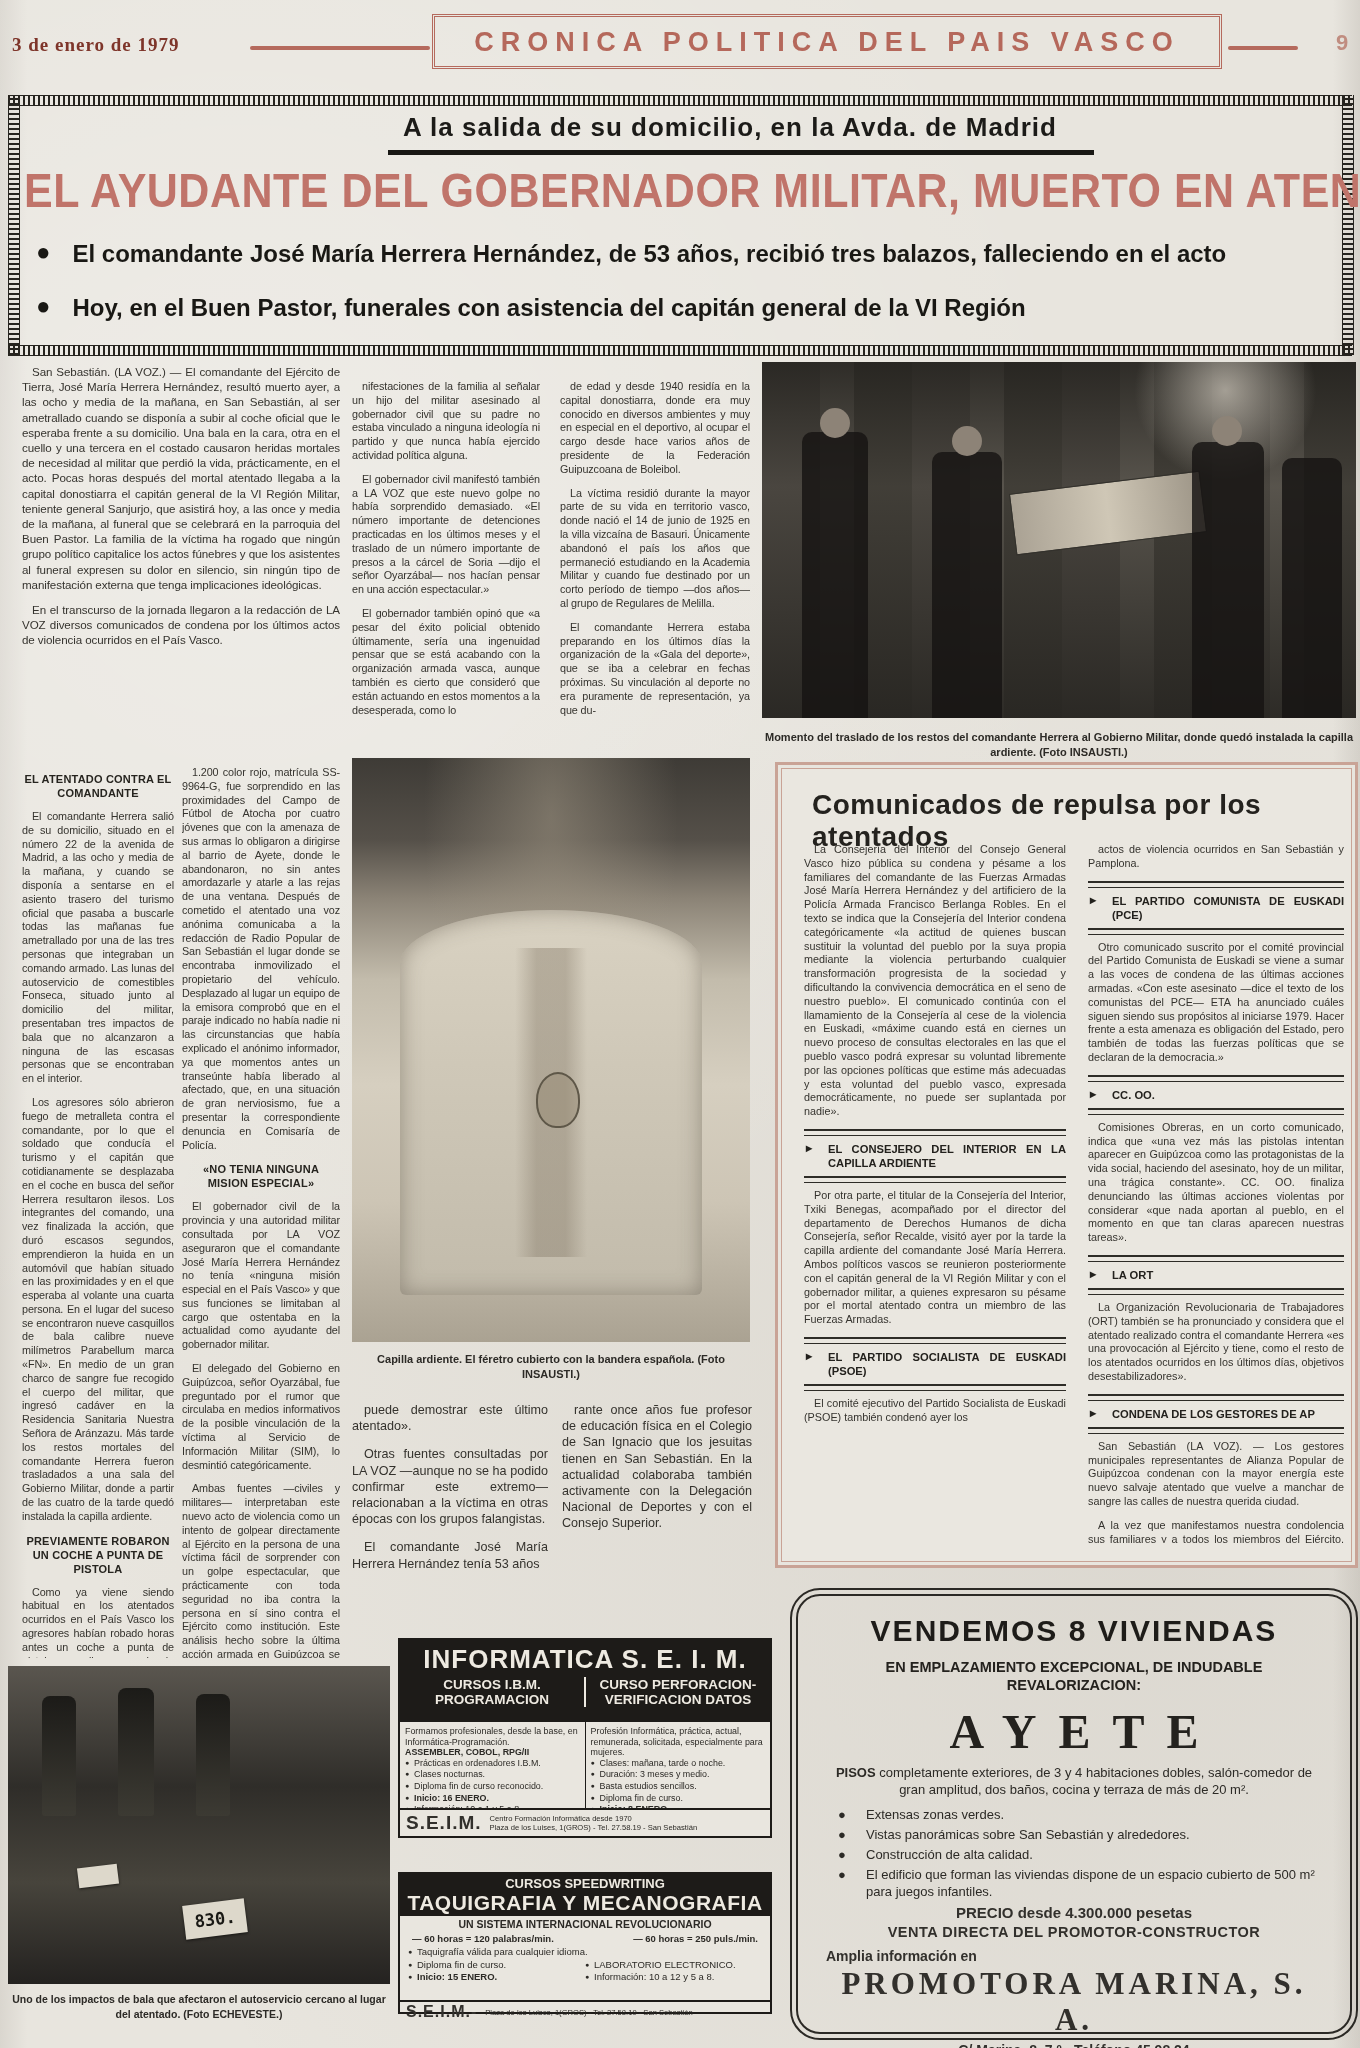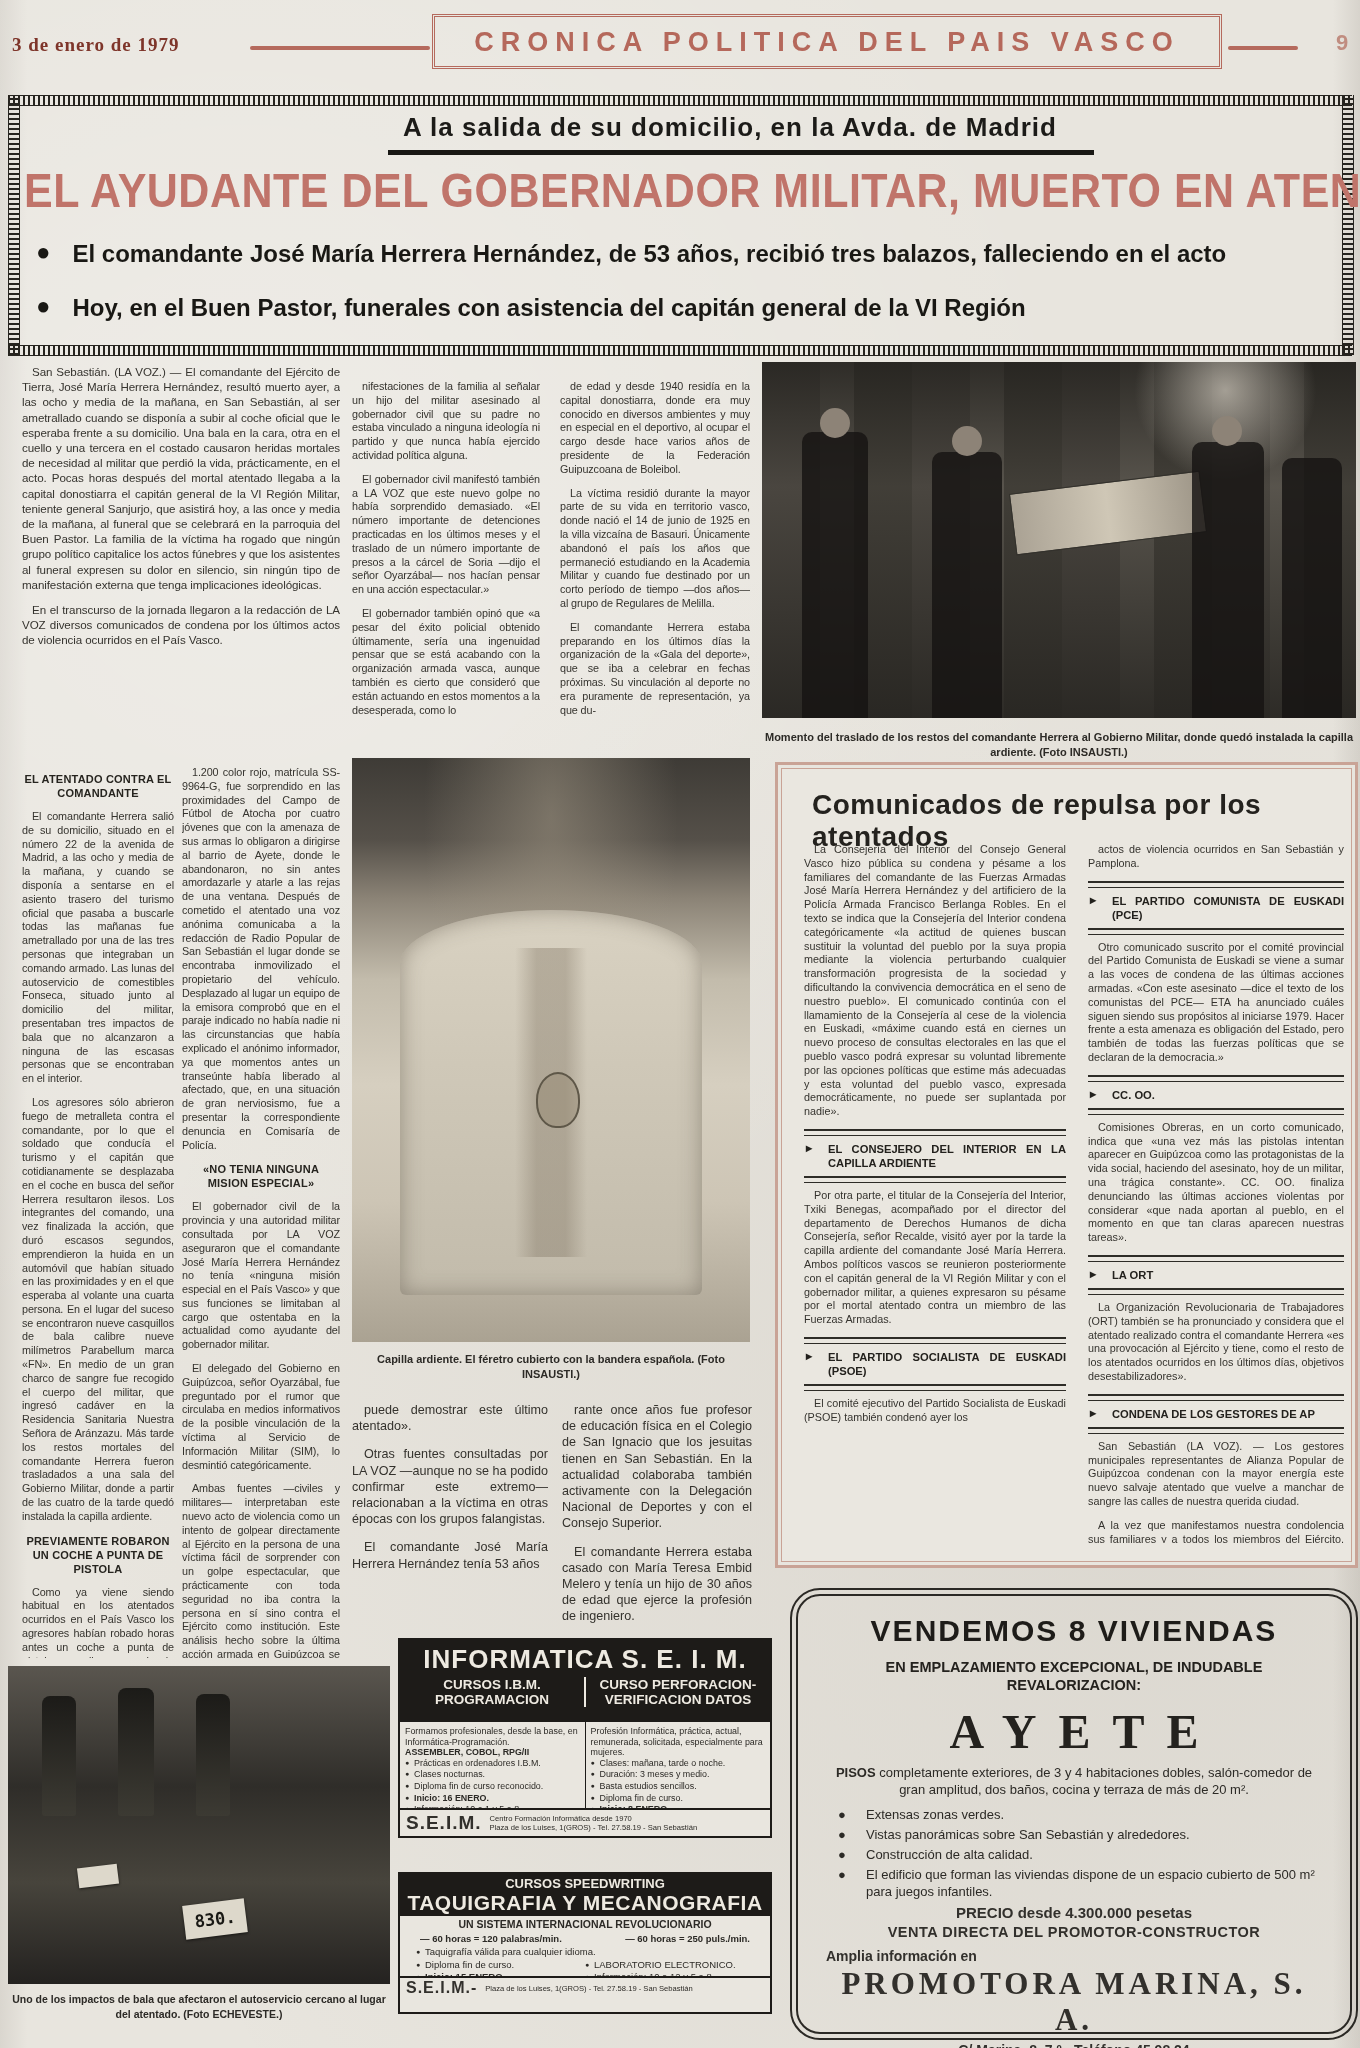--- a/index.html
+++ b/index.html
@@ -181,21 +181,20 @@
   </div>
   <div class="abs caption" style="left:360px;top:1352px;width:382px;">Capilla ardiente. El féretro cubierto con la bandera española. (Foto INSAUSTI.)</div>
 
   <div class="abs jt colmid" style="left:352px;top:1402px;width:196px;height:238px;overflow:hidden;">
     <p>puede demostrar este último atentado».</p>
     <p>Otras fuentes consultadas por LA VOZ —aunque no se ha podido confirmar este extremo— relacionaban a la víctima en otras épocas con los grupos falangistas.</p>
     <p>El comandante José María Herrera Hernández tenía 53 años</p>
   </div>
   <div class="abs jt colmid" style="left:562px;top:1402px;width:190px;height:238px;overflow:hidden;">
     <p>rante once años fue profesor de educación física en el Colegio de San Ignacio que los jesuitas tienen en San Sebastián. En la actualidad colaboraba también activamente con la Delegación Nacional de Deportes y con el Consejo Superior.</p>
-    <p>El comandante Herrera estaba casado con María Teresa Embid Melero y tenía un hijo de 30 años de edad que ejerce la profesión de ingeniero.</p>
   </div>
 
   <div class="abs combox" style="left:775px;top:762px;width:583px;height:806px;box-sizing:border-box;">
     <div class="abs comtitle" style="left:34px;top:24px;width:520px;">Comunicados de repulsa por los atentados</div>
 
     <div class="abs jt comcol" style="left:26px;top:78px;width:262px;height:700px;overflow:hidden;">
       <p>La Consejería del Interior del Consejo General Vasco hizo pública su condena y pésame a los familiares del comandante de las Fuerzas Armadas José María Herrera Hernández y del artificiero de la Policía Armada Francisco Berlanga Robles. En el texto se indica que la Consejería del Interior condena categóricamente «la actitud de quienes buscan sustituir la voluntad del pueblo por la suya propia mediante la violencia perturbando cualquier transformación progresista de la sociedad y dificultando la convivencia democrática en el seno de nuestro pueblo». El comunicado continúa con el llamamiento de la Consejería al cese de la violencia en Euskadi, «máxime cuando está en ciernes un nuevo proceso de consultas electorales en las que el pueblo vasco podrá expresar su voluntad libremente por las opciones políticas que estime más adecuadas y esta voluntad del pueblo vasco, expresada democráticamente, no puede ser suplantada por nadie».</p>
       <div class="drule"></div>
       <div class="comsub"><span class="arr arrowg"></span><span>EL CONSEJERO DEL INTERIOR EN LA CAPILLA ARDIENTE</span></div>
       <div class="drule"></div>
@@ -278,21 +277,21 @@
         <span>Plaza de los Luises, 1(GROS) - Tel. 27.58.19 - San Sebastián</span>
       </span>
     </div>
   </div>
 
   <div class="abs seim" style="left:398px;top:1872px;width:374px;height:142px;box-sizing:border-box;">
     <div class="adbar" style="height:42px;">
       <div style="font-size:13px;font-weight:bold;padding-top:2px;">CURSOS SPEEDWRITING</div>
       <div style="font-size:21px;font-weight:bold;letter-spacing:.5px;">TAQUIGRAFIA Y MECANOGRAFIA</div>
     </div>
-    <div class="seim-body" style="height:60px;padding:3px 16px;box-sizing:border-box;font-size:9.5px;line-height:11.5px;overflow:hidden;">
+    <div class="seim-body" style="height:84px;padding:3px 8px;box-sizing:border-box;font-size:9.5px;line-height:11.5px;overflow:hidden;">
       <div style="text-align:center;font-weight:bold;font-size:10.5px;">UN SISTEMA INTERNACIONAL REVOLUCIONARIO</div>
       <div style="display:flex;justify-content:space-between;margin:2px 4px;font-weight:bold;">
         <span>— 60 horas = 120 palabras/min.</span>
         <span>— 60 horas = 250 puls./min.</span>
       </div>
       <div class="li"><span class="d dot"></span><span>Taquigrafía válida para cualquier idioma.</span></div>
       <div style="display:flex;">
         <div style="flex:1;">
           <div class="li"><span class="d dot"></span><span>Diploma fin de curso.</span></div>
           <div class="li" style="font-weight:bold;"><span class="d dot"></span><span>Inicio: 15 ENERO.</span></div>

